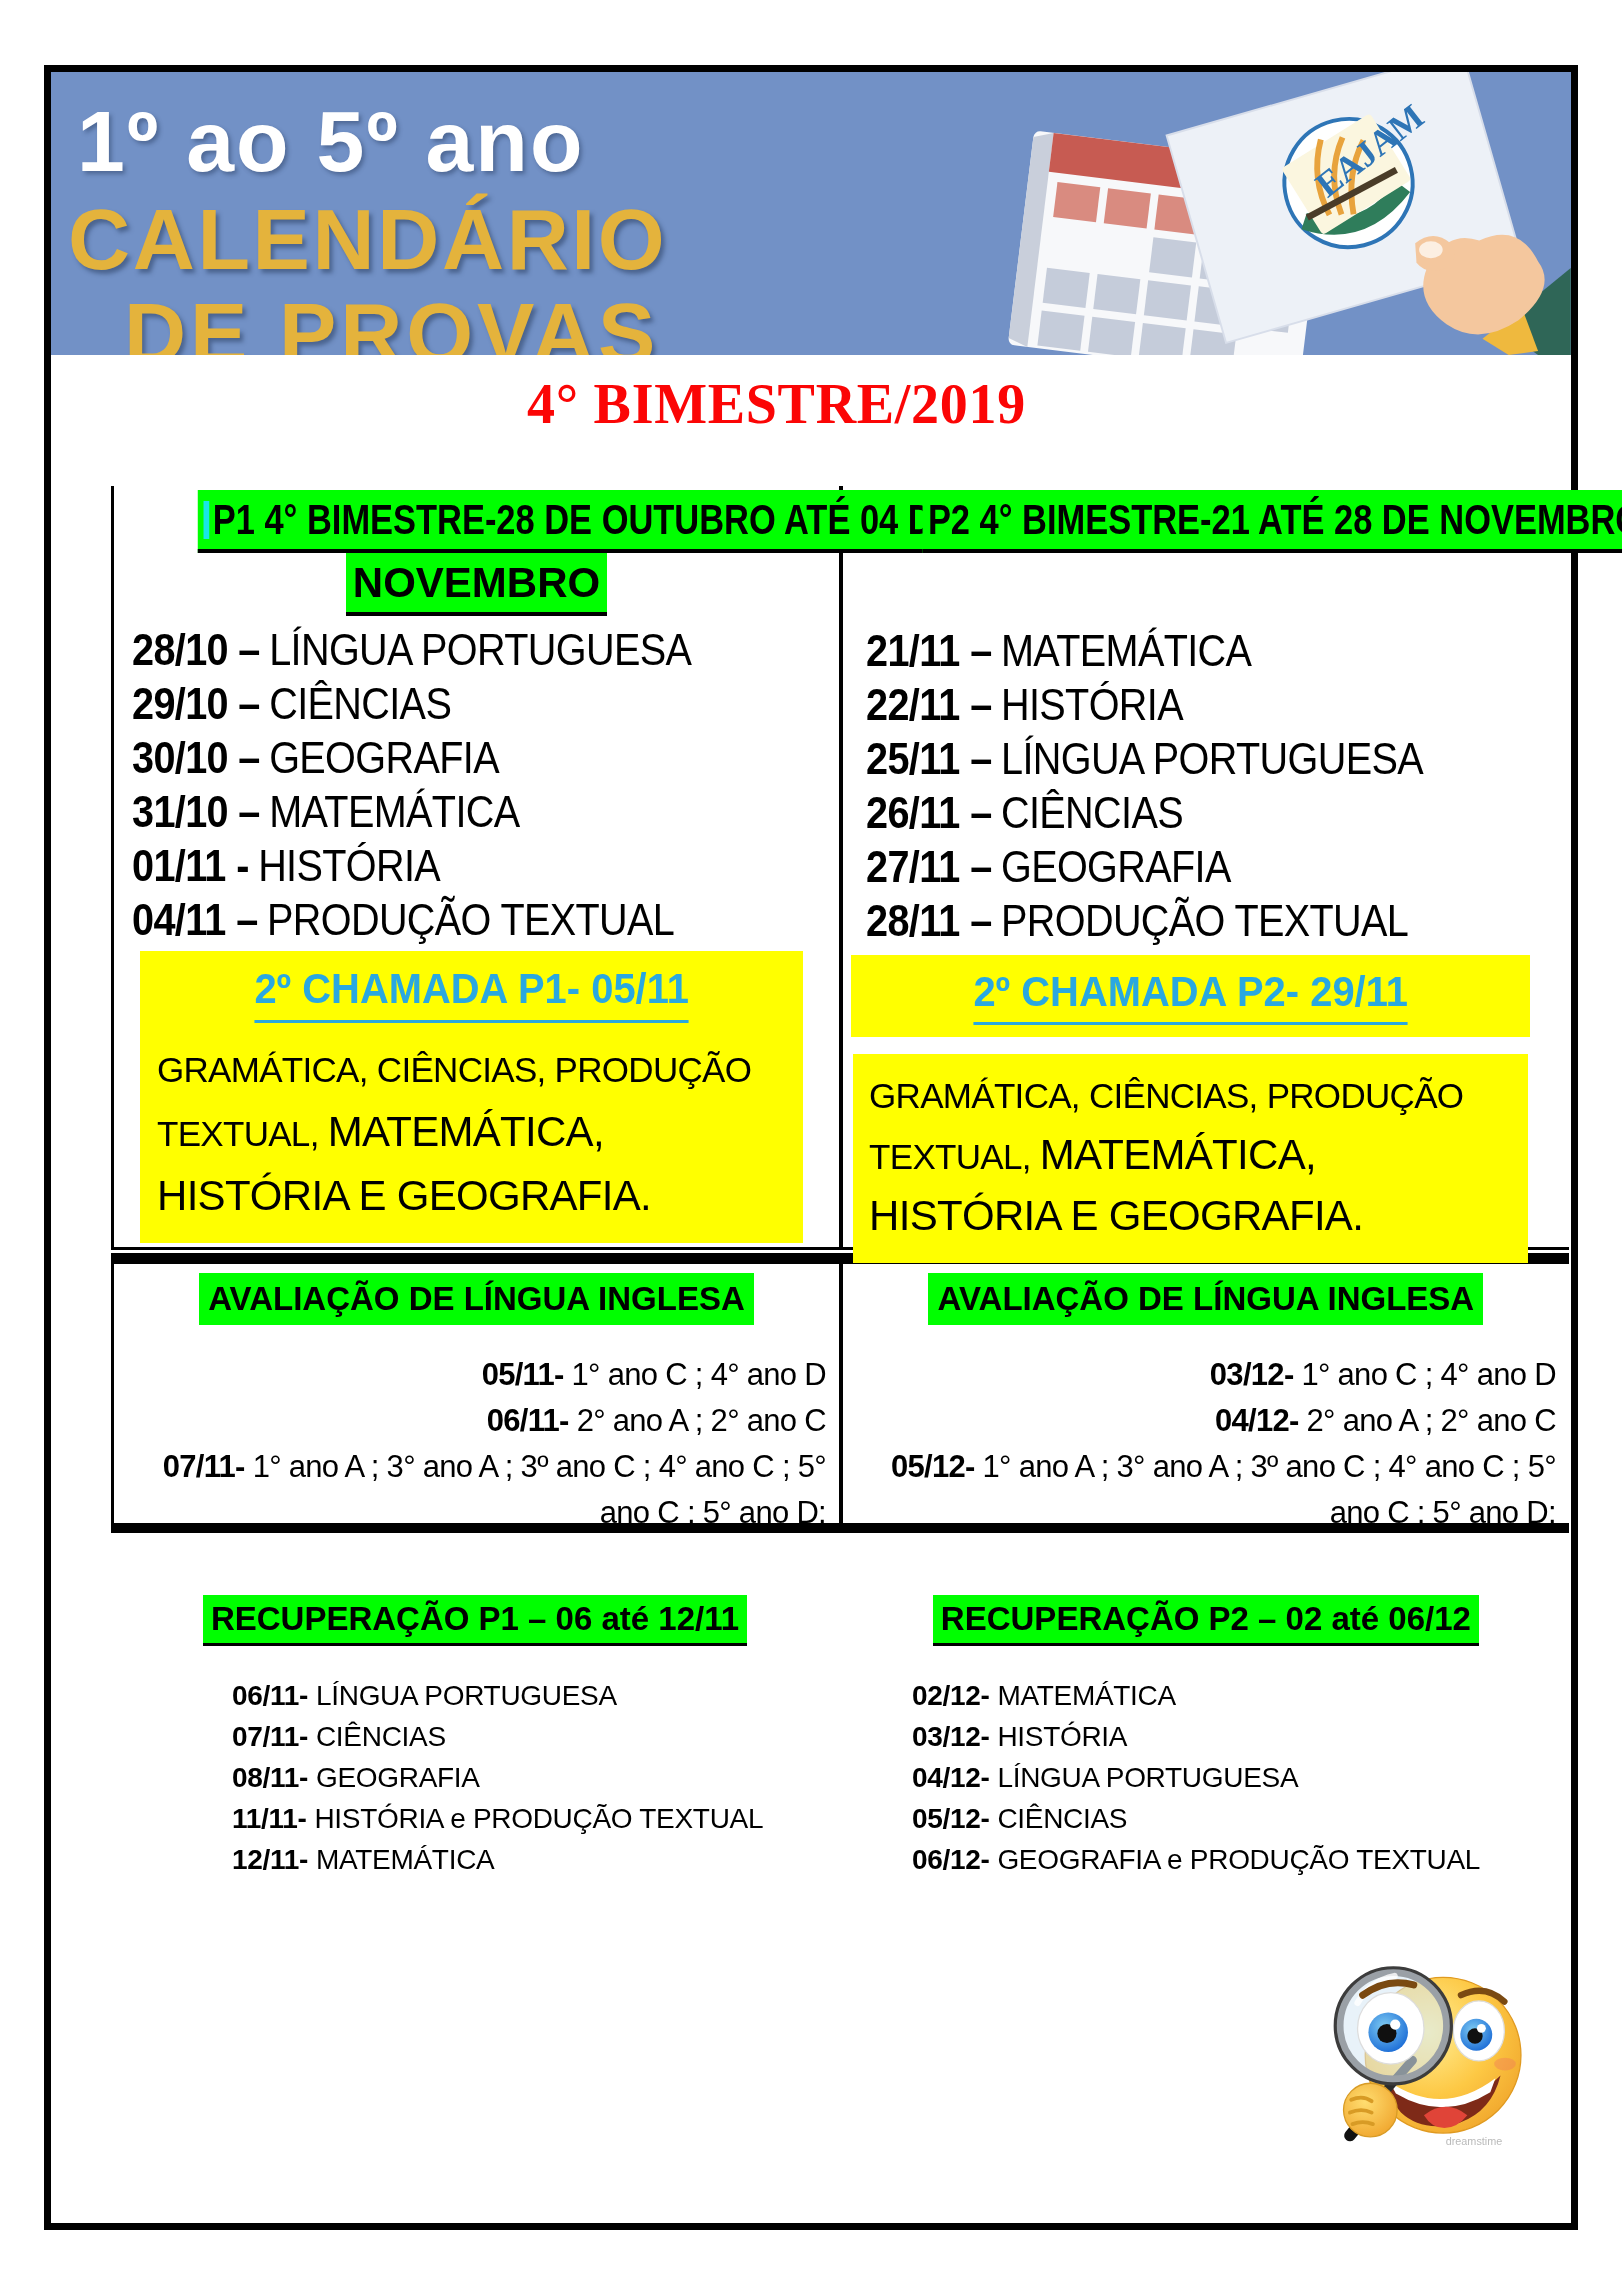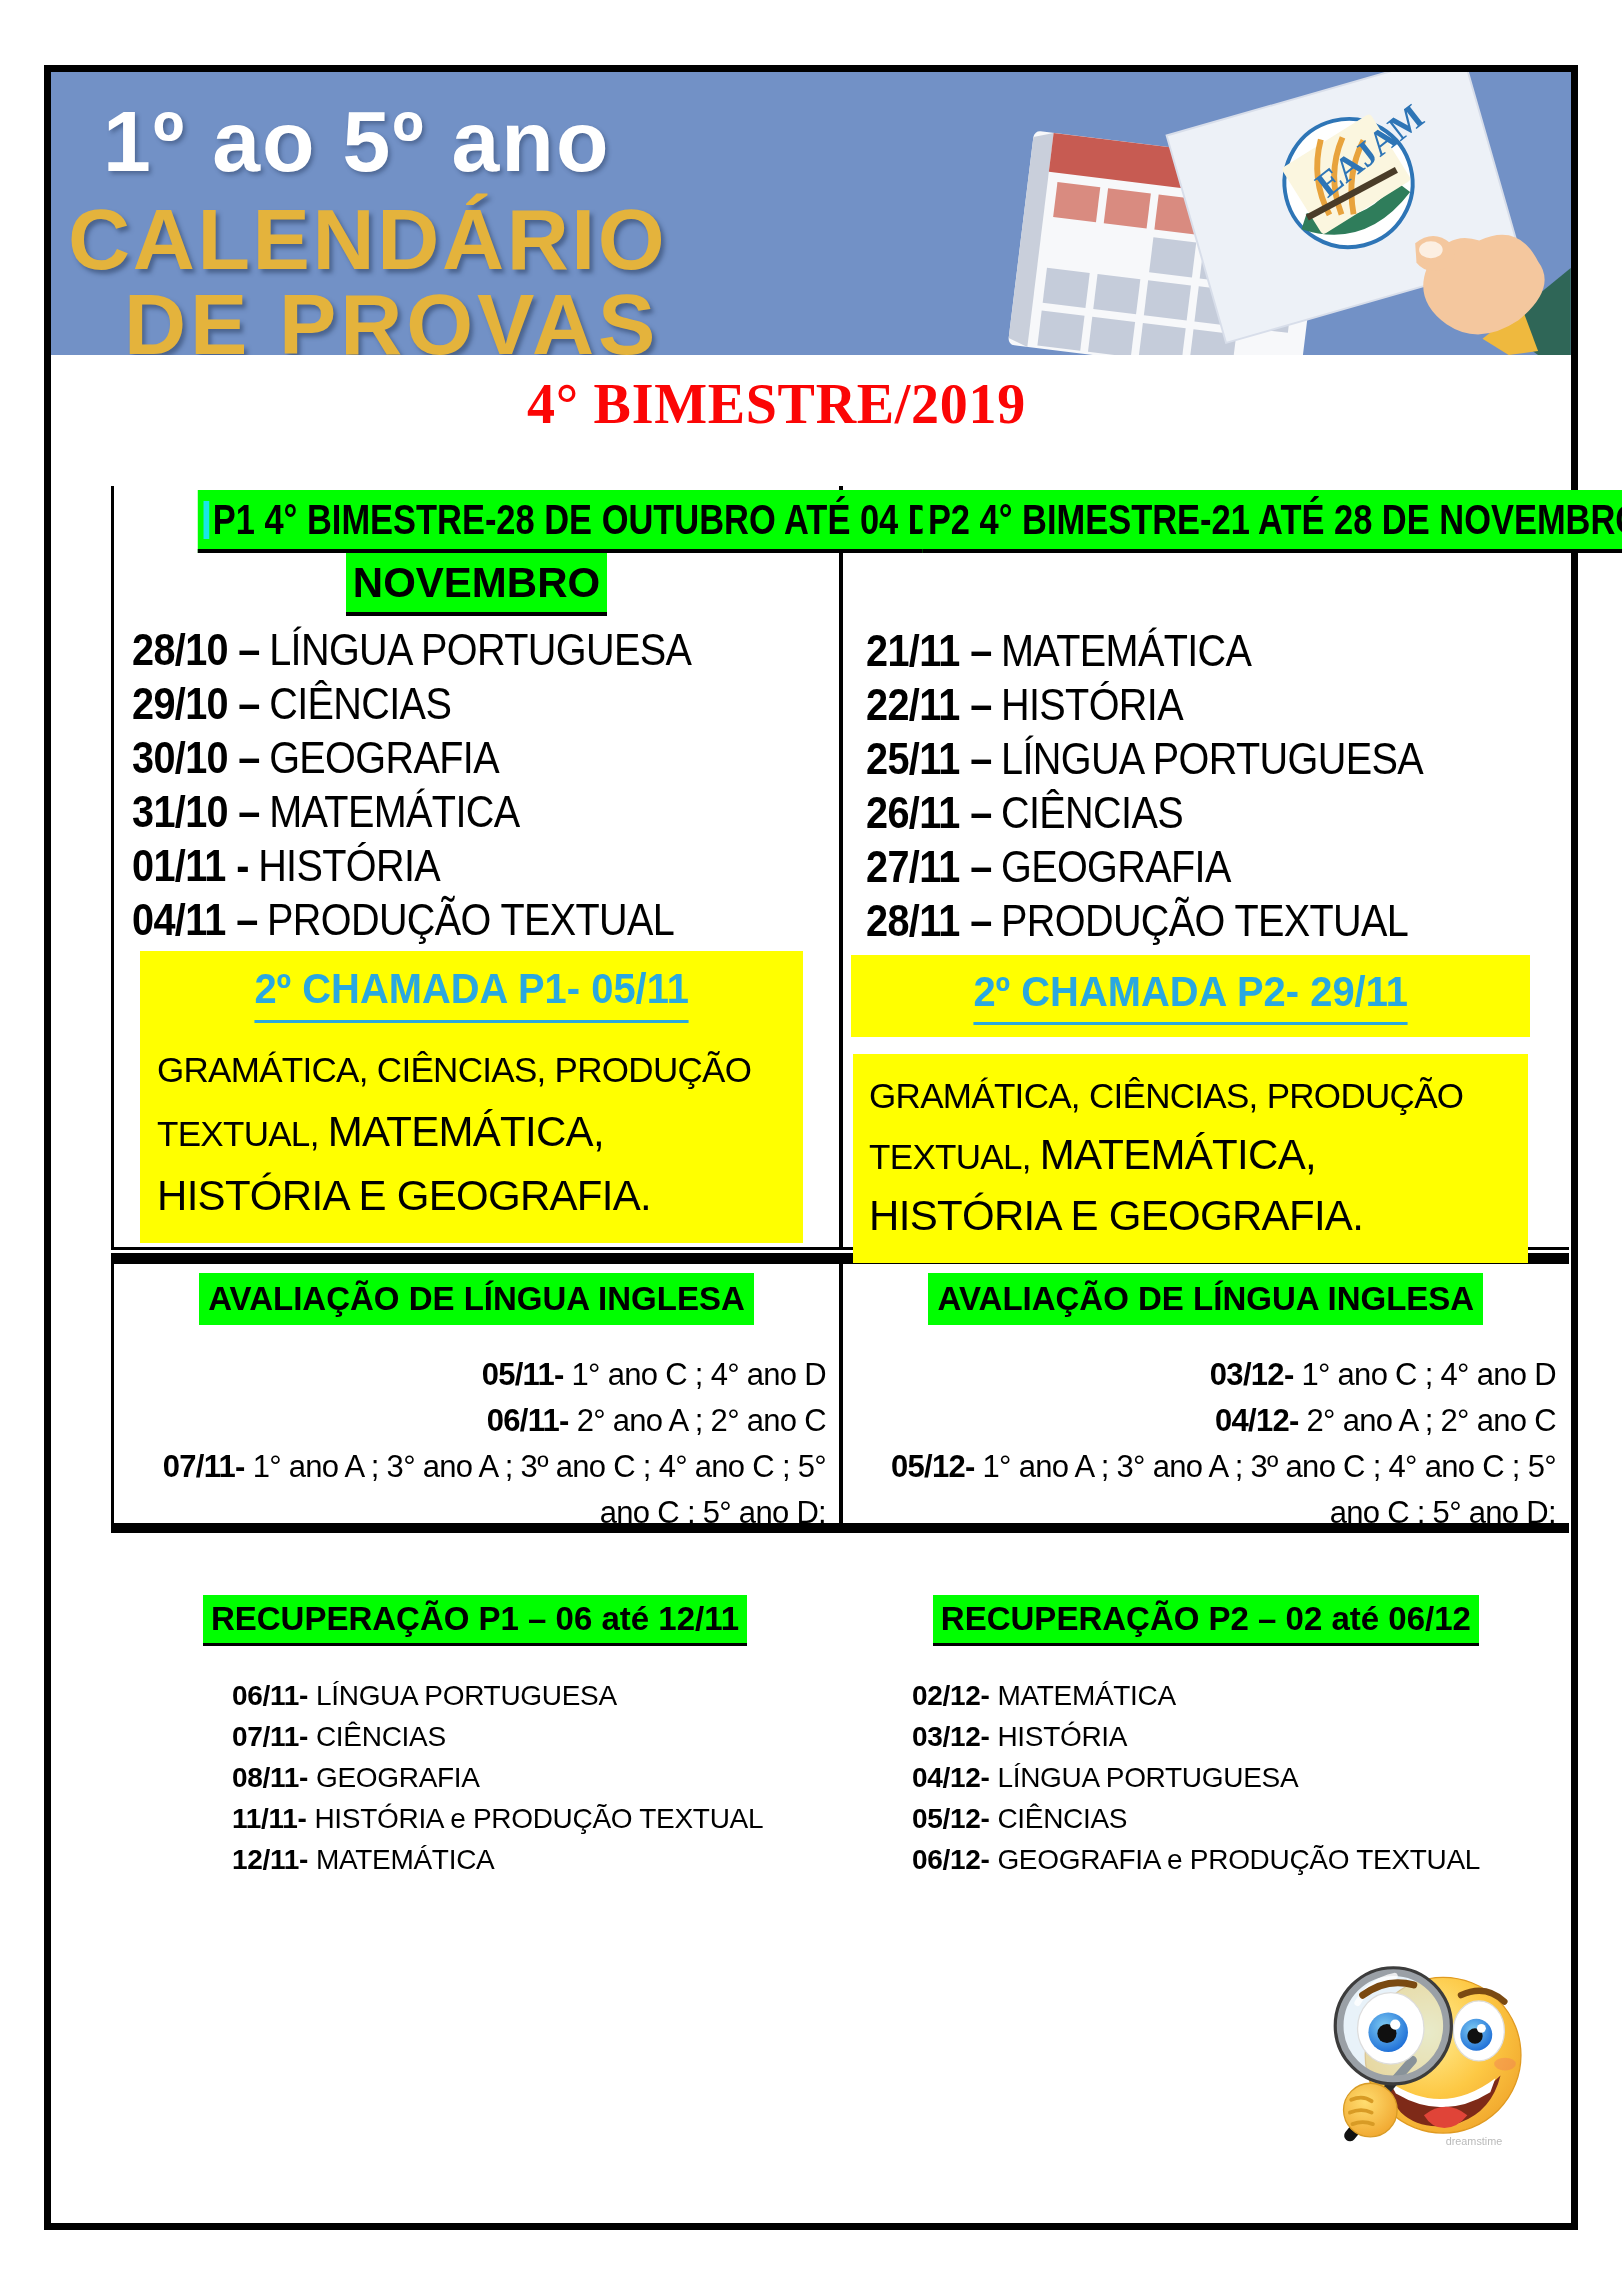--- a/index.html
+++ b/index.html
@@ -7,29 +7,29 @@
     width:1623px;height:2295px;position:relative;background:#ffffff;
     font-family:"Liberation Sans", sans-serif;overflow:hidden;
   }
   .page-frame{
     position:absolute;left:44px;top:65px;width:1534px;height:2165px;
     border:7.9px solid #000;box-sizing:border-box;background:#fff;
   }
   
   .banner{position:relative;width:100%;height:283px;background:#7291C6;overflow:hidden;}
   .banner .grade{
-    position:absolute;left:52px;top:19.6px;font-size:86px;font-weight:bold;color:#fff;
+    position:absolute;left:26px;top:19.6px;font-size:86px;font-weight:bold;color:#fff;
     letter-spacing:2px;text-shadow:2.6px 3.3px 4.6px rgba(35,55,90,.45);
   }
   .banner .cal1{
     position:absolute;left:17px;top:118px;font-size:86px;font-weight:bold;color:#E4B33C;
     letter-spacing:2.6px;text-shadow:3.3px 3.9px 4.6px rgba(35,55,90,.5);
   }
   .banner .cal2{
-    position:absolute;left:73px;top:203px;font-size:86px;font-weight:bold;color:#E4B33C;
+    position:absolute;left:73px;top:212px;font-size:86px;font-weight:bold;color:#E4B33C;
     letter-spacing:3.9px;text-shadow:3.3px 3.9px 4.6px rgba(35,55,90,.5);
   }
   .banner svg{position:absolute;right:0;top:0;}
   
   .page-title{
     margin-top:17px;height:114px;text-align:center;padding-right:69px;
     font-family:"Liberation Serif", serif;font-weight:bold;font-size:56px;color:#FB0505;
     letter-spacing:0.7px;
   }
   

